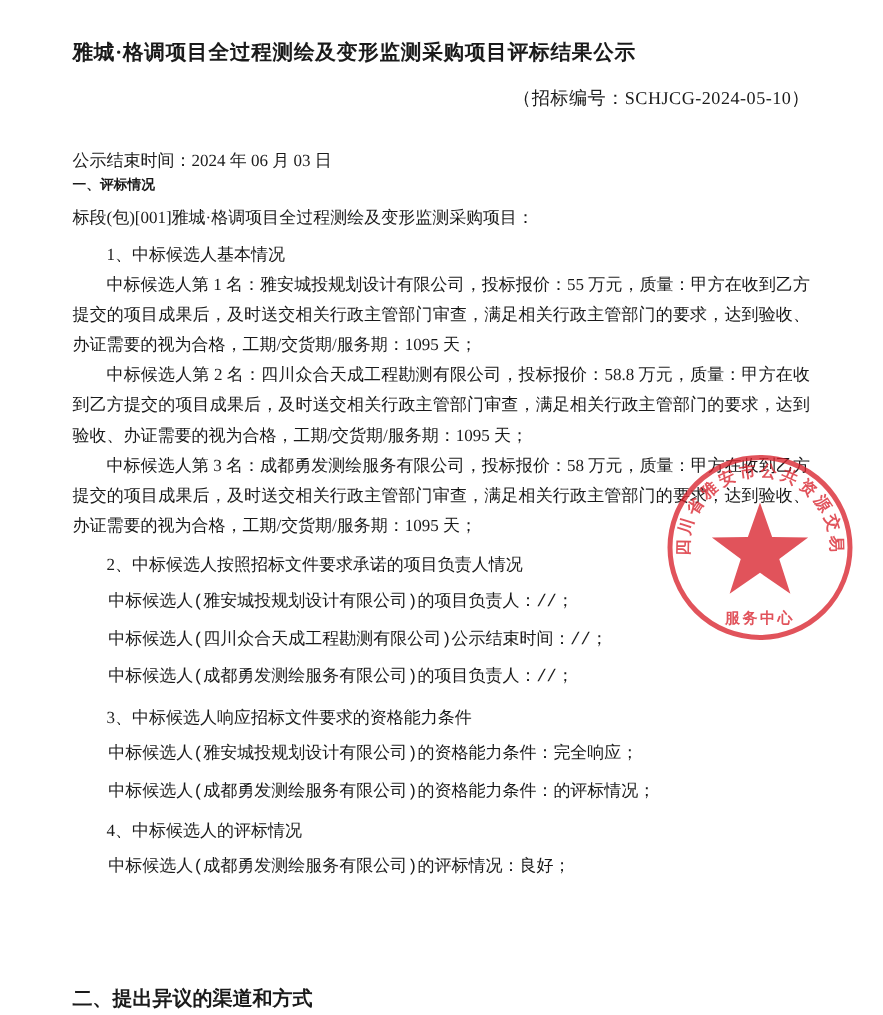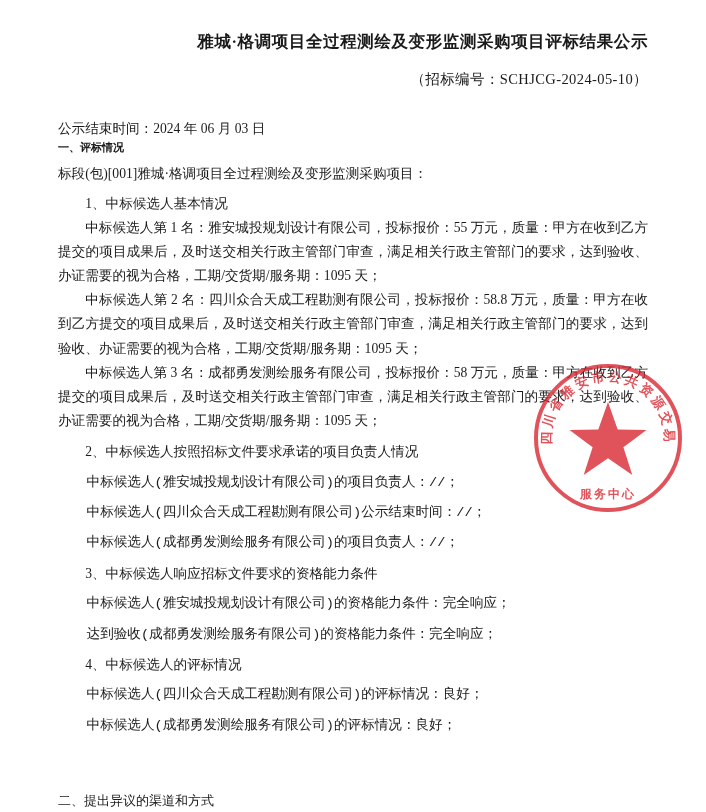--- a/index.html
+++ b/index.html
@@ -16,21 +16,21 @@
     color: #1a1a1a;
   }
   .page {
     position: relative;
     width: 706px;
     height: 812px;
     box-sizing: border-box;
     padding: 18px 58px 0 58px;
   }
   .doc-title {
-    text-align: right;
+    text-align: left;
     font-size: 16.5px;
     font-weight: bold;
     letter-spacing: 0.6px;
     margin-top: 12px;
     margin-bottom: 0;
     line-height: 1.5;
   }
   .doc-subtitle {
     text-align: right;
     font-size: 14.5px;
@@ -68,22 +68,22 @@
     top: 358px;
     width: 160px;
     height: 160px;
     pointer-events: none;
   }
   .stamp svg { display: block; }
   .bottom-head {
     position: absolute;
     left: 58px;
     bottom: 2px;
-    font-size: 13px;
-    font-weight: normal;
+    font-size: 16px;
+    font-weight: bold;
   }
 </style>
 </head>
 <body>
 
 <div class="page">
 
   <div class="doc-title">雅城·格调项目全过程测绘及变形监测采购项目评标结果公示</div>
   <div class="doc-subtitle">（招标编号：SCHJCG-2024-05-10）</div>
 
@@ -99,24 +99,23 @@
   <div class="para gap-sm">中标候选人第 2 名：四川众合天成工程勘测有限公司，投标报价：58.8 万元，质量：甲方在收到乙方提交的项目成果后，及时送交相关行政主管部门审查，满足相关行政主管部门的要求，达到验收、办证需要的视为合格，工期/交货期/服务期：1095 天；</div>
   <div class="para gap-sm">中标候选人第 3 名：成都勇发测绘服务有限公司，投标报价：58 万元，质量：甲方在收到乙方提交的项目成果后，及时送交相关行政主管部门审查，满足相关行政主管部门的要求，达到验收、办证需要的视为合格，工期/交货期/服务期：1095 天；</div>
 
   <div class="line gap-sm indent1">2、中标候选人按照招标文件要求承诺的项目负责人情况</div>
   <div class="line gap-sm indent2">中标候选人(雅安城投规划设计有限公司)的项目负责人：//；</div>
   <div class="line gap-sm indent2">中标候选人(四川众合天成工程勘测有限公司)公示结束时间：//；</div>
   <div class="line gap-sm indent2">中标候选人(成都勇发测绘服务有限公司)的项目负责人：//；</div>
 
   <div class="line gap-sm indent1">3、中标候选人响应招标文件要求的资格能力条件</div>
   <div class="line gap-sm indent2">中标候选人(雅安城投规划设计有限公司)的资格能力条件：完全响应；</div>
-  <div class="line gap-sm indent2">达到验收(成都勇发测绘服务有限公司)的资格能力条件：完全响应；</div>
+  <div class="line gap-sm indent2">中标候选人(成都勇发测绘服务有限公司)的资格能力条件：的评标情况；</div>
 
   <div class="line gap-sm indent1">4、中标候选人的评标情况</div>
-  <div class="line gap-sm indent2">中标候选人(四川众合天成工程勘测有限公司)的评标情况：良好；</div>
   <div class="line gap-sm indent2">中标候选人(成都勇发测绘服务有限公司)的评标情况：良好；</div>
 
   <div class="bottom-head">二、提出异议的渠道和方式</div>
 
   <div class="stamp">
     <svg width="160" height="160" viewBox="0 0 160 160" xmlns="http://www.w3.org/2000/svg">
       <defs>
         <path id="arcPath" d="M 80,80 m -57,0 a 57,57 0 1,1 114,0" fill="none"></path>
         <circle id="textCircle" cx="80" cy="80" r="57"></circle>
       </defs>

